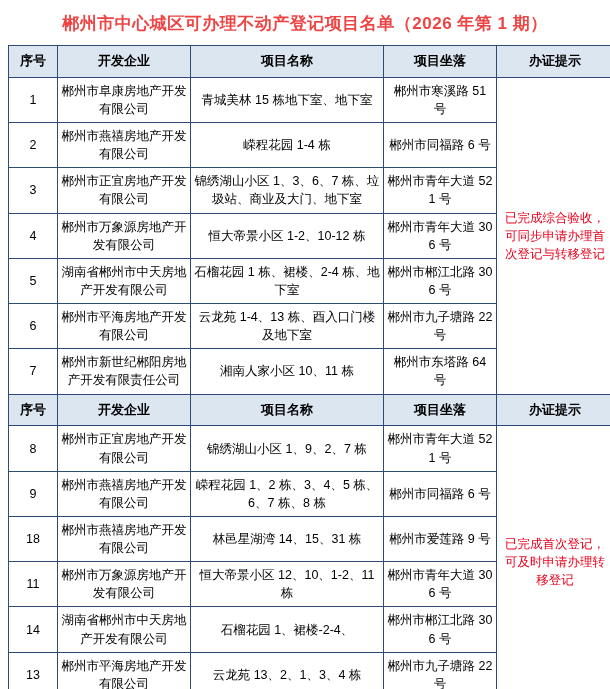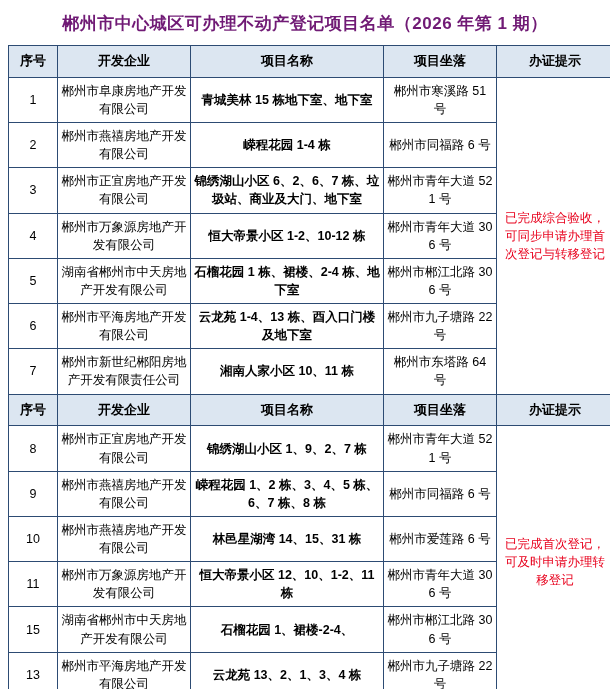--- a/index.html
+++ b/index.html
@@ -17,21 +17,21 @@
     width: 610px;
     box-sizing: border-box;
     padding: 6px 8px 0 8px;
   }
   .title {
     text-align: center;
     font-size: 17px;
     font-weight: bold;
     letter-spacing: 0.5px;
     padding: 6px 0 10px 0;
-    color: #701a75;
+    color: #ef4444;
   }
   table.main {
     border-collapse: collapse;
     width: 594px;
     margin: 0 auto;
     table-layout: fixed;
   }
   table.main td, table.main th {
     border: 1px solid #2d4b73;
     font-size: 12.5px;
@@ -42,21 +42,21 @@
     word-break: break-all;
   }
   tr.head td {
     background: #dce6f1;
     font-weight: bold;
     font-size: 13px;
     padding: 6px 3px;
   }
   td.c-idx { width: 42px; }
   td.c-dev { width: 126px; }
-  td.c-proj { width: 186px; font-weight: bold; }
+  td.c-proj { width: 186px; }
   td.c-loc  { width: 106px; }
   td.c-note { width: 110px; }
   td.note-cell {
     color: #e8001c;
     font-size: 12.5px;
     line-height: 1.6;
     padding: 4px 6px;
   }
 </style>
 </head>
@@ -88,21 +88,21 @@
       <tr>
         <td class="c-idx">2</td>
         <td class="c-dev">郴州市燕禧房地产开发有限公司</td>
         <td class="c-proj">嵘程花园 1-4 栋</td>
         <td class="c-loc">郴州市同福路 6 号</td>
       </tr>
 
       <tr>
         <td class="c-idx">3</td>
         <td class="c-dev">郴州市正宜房地产开发有限公司</td>
-        <td class="c-proj">锦绣湖山小区 6、2、6、7 栋、垃圾站、商业及大门、地下室</td>
+        <td class="c-proj">锦绣湖山小区 1、3、6、7 栋、垃圾站、商业及大门、地下室</td>
         <td class="c-loc">郴州市青年大道 521 号</td>
       </tr>
 
       <tr>
         <td class="c-idx">4</td>
         <td class="c-dev">郴州市万象源房地产开发有限公司</td>
         <td class="c-proj">恒大帝景小区 1-2、10-12 栋</td>
         <td class="c-loc">郴州市青年大道 306 号</td>
       </tr>
 
@@ -144,35 +144,35 @@
       </tr>
 
       <tr>
         <td class="c-idx">9</td>
         <td class="c-dev">郴州市燕禧房地产开发有限公司</td>
         <td class="c-proj">嵘程花园 1、2 栋、3、4、5 栋、6、7 栋、8 栋</td>
         <td class="c-loc">郴州市同福路 6 号</td>
       </tr>
 
       <tr>
-        <td class="c-idx">10</td>
+        <td class="c-idx">18</td>
         <td class="c-dev">郴州市燕禧房地产开发有限公司</td>
         <td class="c-proj">林邑星湖湾 14、15、31 栋</td>
-        <td class="c-loc">郴州市爱莲路 6 号</td>
+        <td class="c-loc">郴州市爱莲路 9 号</td>
       </tr>
 
       <tr>
         <td class="c-idx">11</td>
         <td class="c-dev">郴州市万象源房地产开发有限公司</td>
         <td class="c-proj">恒大帝景小区 12、10、1-2、11 栋</td>
         <td class="c-loc">郴州市青年大道 306 号</td>
       </tr>
 
       <tr>
-        <td class="c-idx">15</td>
+        <td class="c-idx">14</td>
         <td class="c-dev">湖南省郴州市中天房地产开发有限公司</td>
         <td class="c-proj">石榴花园 1、裙楼-2-4、</td>
         <td class="c-loc">郴州市郴江北路 306 号</td>
       </tr>
 
       <tr>
         <td class="c-idx">13</td>
         <td class="c-dev">郴州市平海房地产开发有限公司</td>
         <td class="c-proj">云龙苑 13、2、1、3、4 栋</td>
         <td class="c-loc">郴州市九子塘路 22 号</td>

